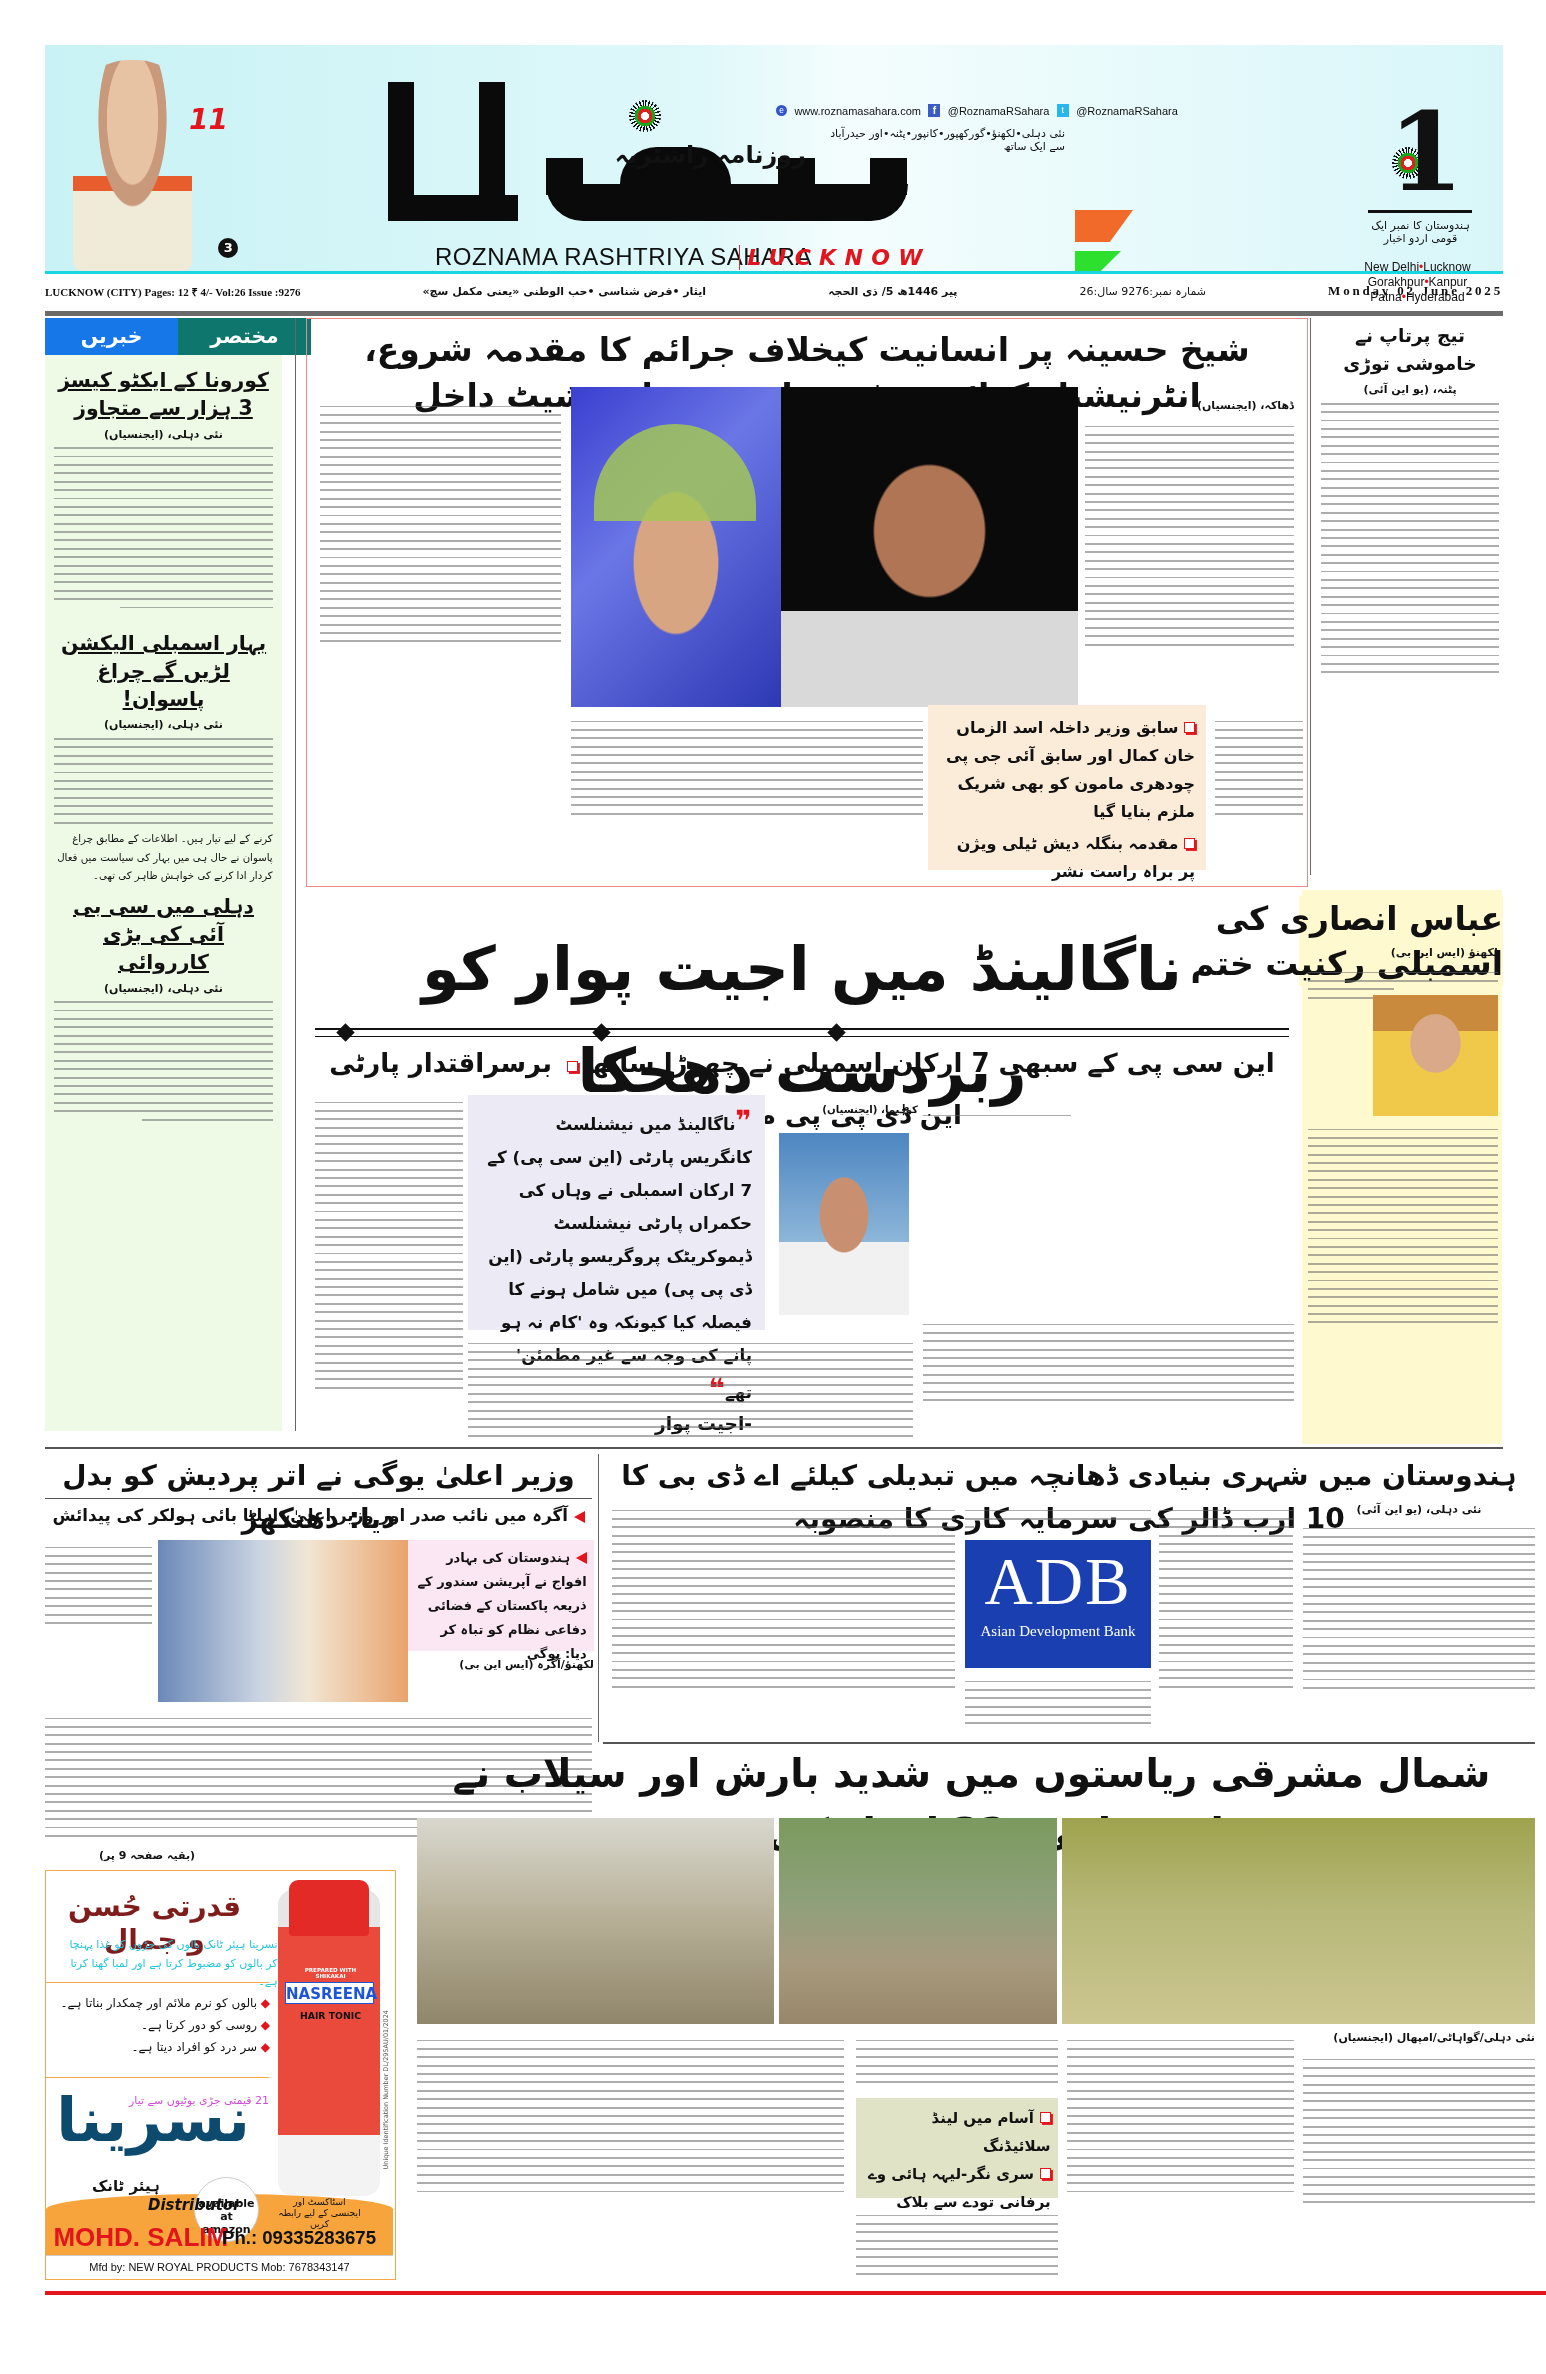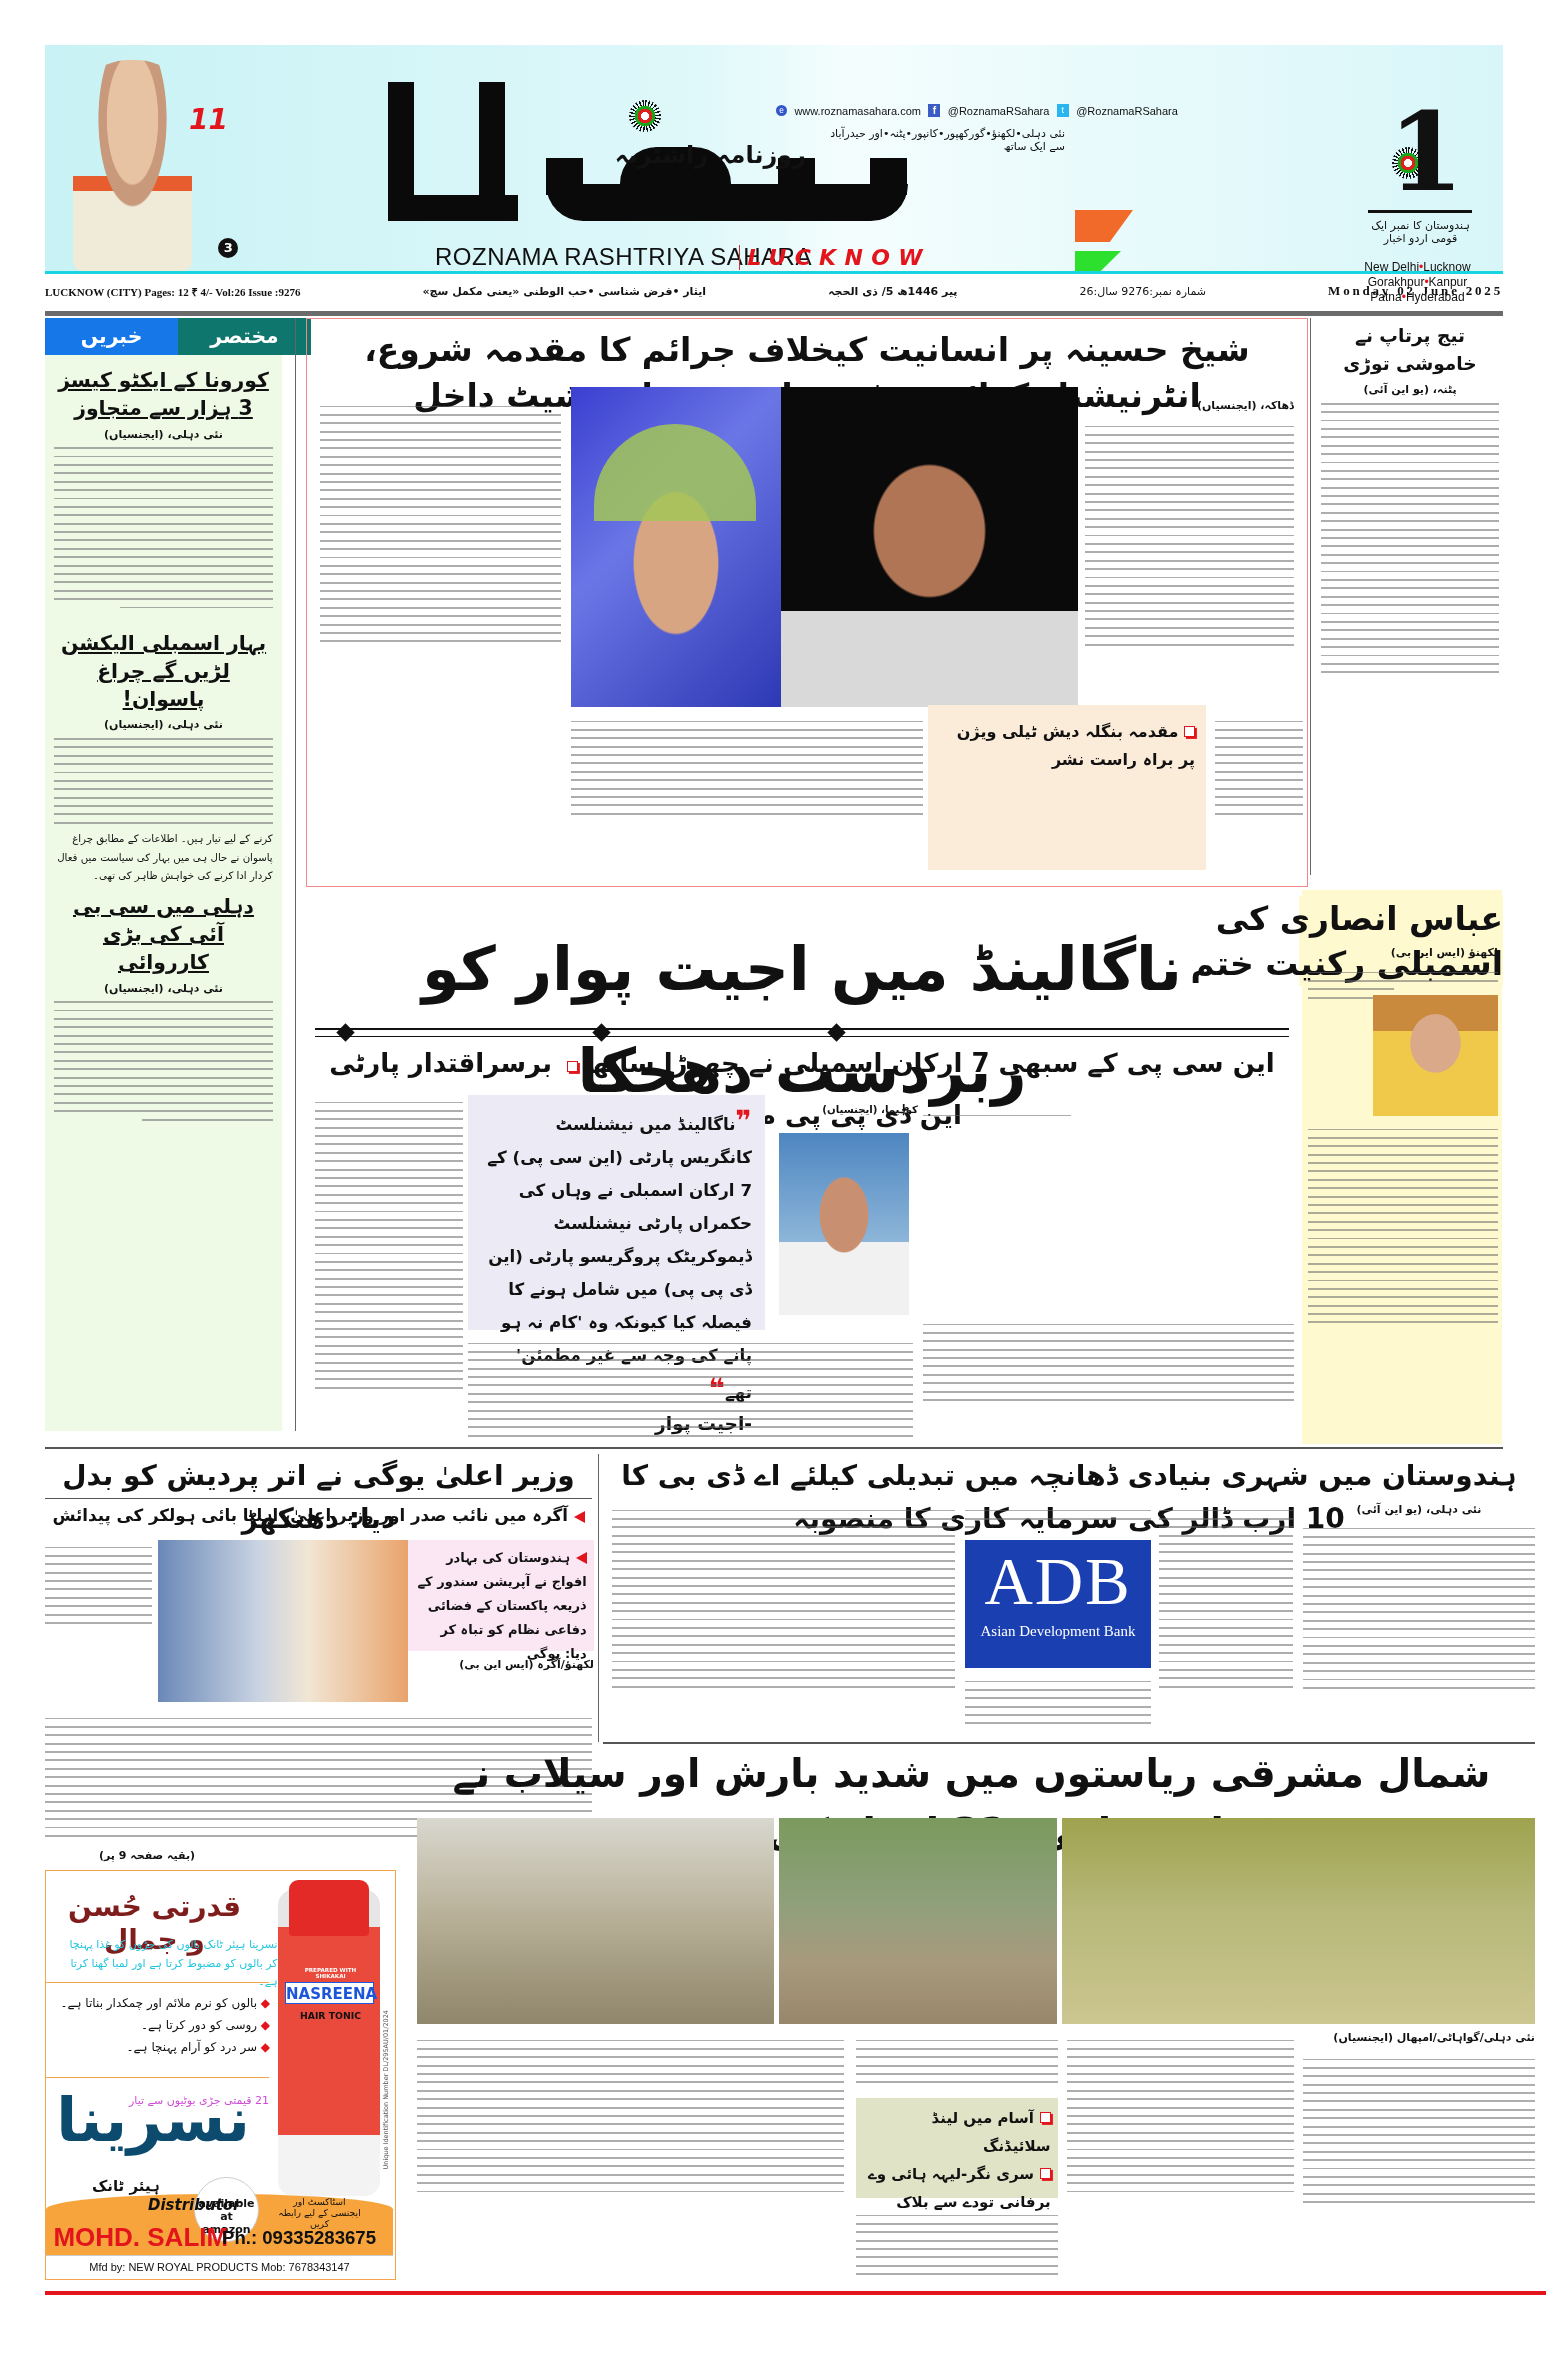--- a/index.html
+++ b/index.html
@@ -324,20 +324,21 @@
     <div class="line"></div>
     <div class="line"></div>
     <div class="line"></div>
     <div class="line"></div>
     <div class="line"></div>
     <div class="line"></div>
     <div class="line"></div>
     <div class="line"></div>
 </div>
 <div class="abs pull-box rtl">
+  <div class="pull-item"><span class="sq-red"></span><span>سابق وزیر داخلہ اسد الزماں خان کمال اور سابق آئی جی پی چودھری مامون کو بھی شریک ملزم بنایا گیا</span></div>
   <div class="pull-item" style="margin-top:3.7px"><span class="sq-red"></span><span>مقدمہ بنگلہ دیش ٹیلی ویژن پر براہ راست نشر</span></div>
 </div>
 <div class="abs" style="left:1215px;top:714px;width:88px;">
   <div class="line"></div>
     <div class="line"></div>
     <div class="line"></div>
     <div class="line"></div>
     <div class="line"></div>
     <div class="line"></div>
     <div class="line"></div>
@@ -729,21 +730,21 @@
     <div class="line"></div>
 </div>
 
 <div class="abs ad">
   <div class="abs ad-title rtl" style="text-align:center">قدرتی حُسن و جمال</div>
   <div class="abs ad-line1 rtl">نسرینا ہیئر ٹانک بالوں کی جڑوں کو غذا پہنچا کر بالوں کو مضبوط کرتا ہے اور لمبا گھنا کرتا ہے۔</div>
   <div class="abs" style="left:0;top:111px;width:223px;height:0.9px;background:#f5a64a"></div>
   <div class="abs ad-bullets rtl">
     <div><span class="ad-bullet-dot">◆</span><span>بالوں کو نرم ملائم اور چمکدار بناتا ہے۔</span></div>
     <div><span class="ad-bullet-dot">◆</span><span>روسی کو دور کرتا ہے۔</span></div>
-    <div><span class="ad-bullet-dot">◆</span><span>سر درد کو آرام پہنچا ہے۔</span></div>
+    <div><span class="ad-bullet-dot">◆</span><span>سر درد کو افراد دیتا ہے۔</span></div>
   </div>
   <div class="abs" style="left:0;top:206px;width:223px;height:0.9px;background:#f5a64a"></div>
   <div class="abs ad-brand rtl" style="text-align:center">نسرینا</div>
   <div class="abs ad-herbs rtl">21 قیمتی جڑی بوٹیوں سے تیار</div>
   <div class="abs ad-tonic rtl">ہیئر ٹانک</div>
   <div class="abs ad-bottle"></div>
   <div class="abs ad-cap"></div>
   <div class="abs" style="left:243px;top:96px;width:83px;font-size:5.6px;color:#fff;font-weight:bold;text-align:center">PREPARED WITH SHIKAKAI</div>
   <div class="abs ad-label">NASREENA</div>
   <div class="abs ad-label2">HAIR TONIC</div>

